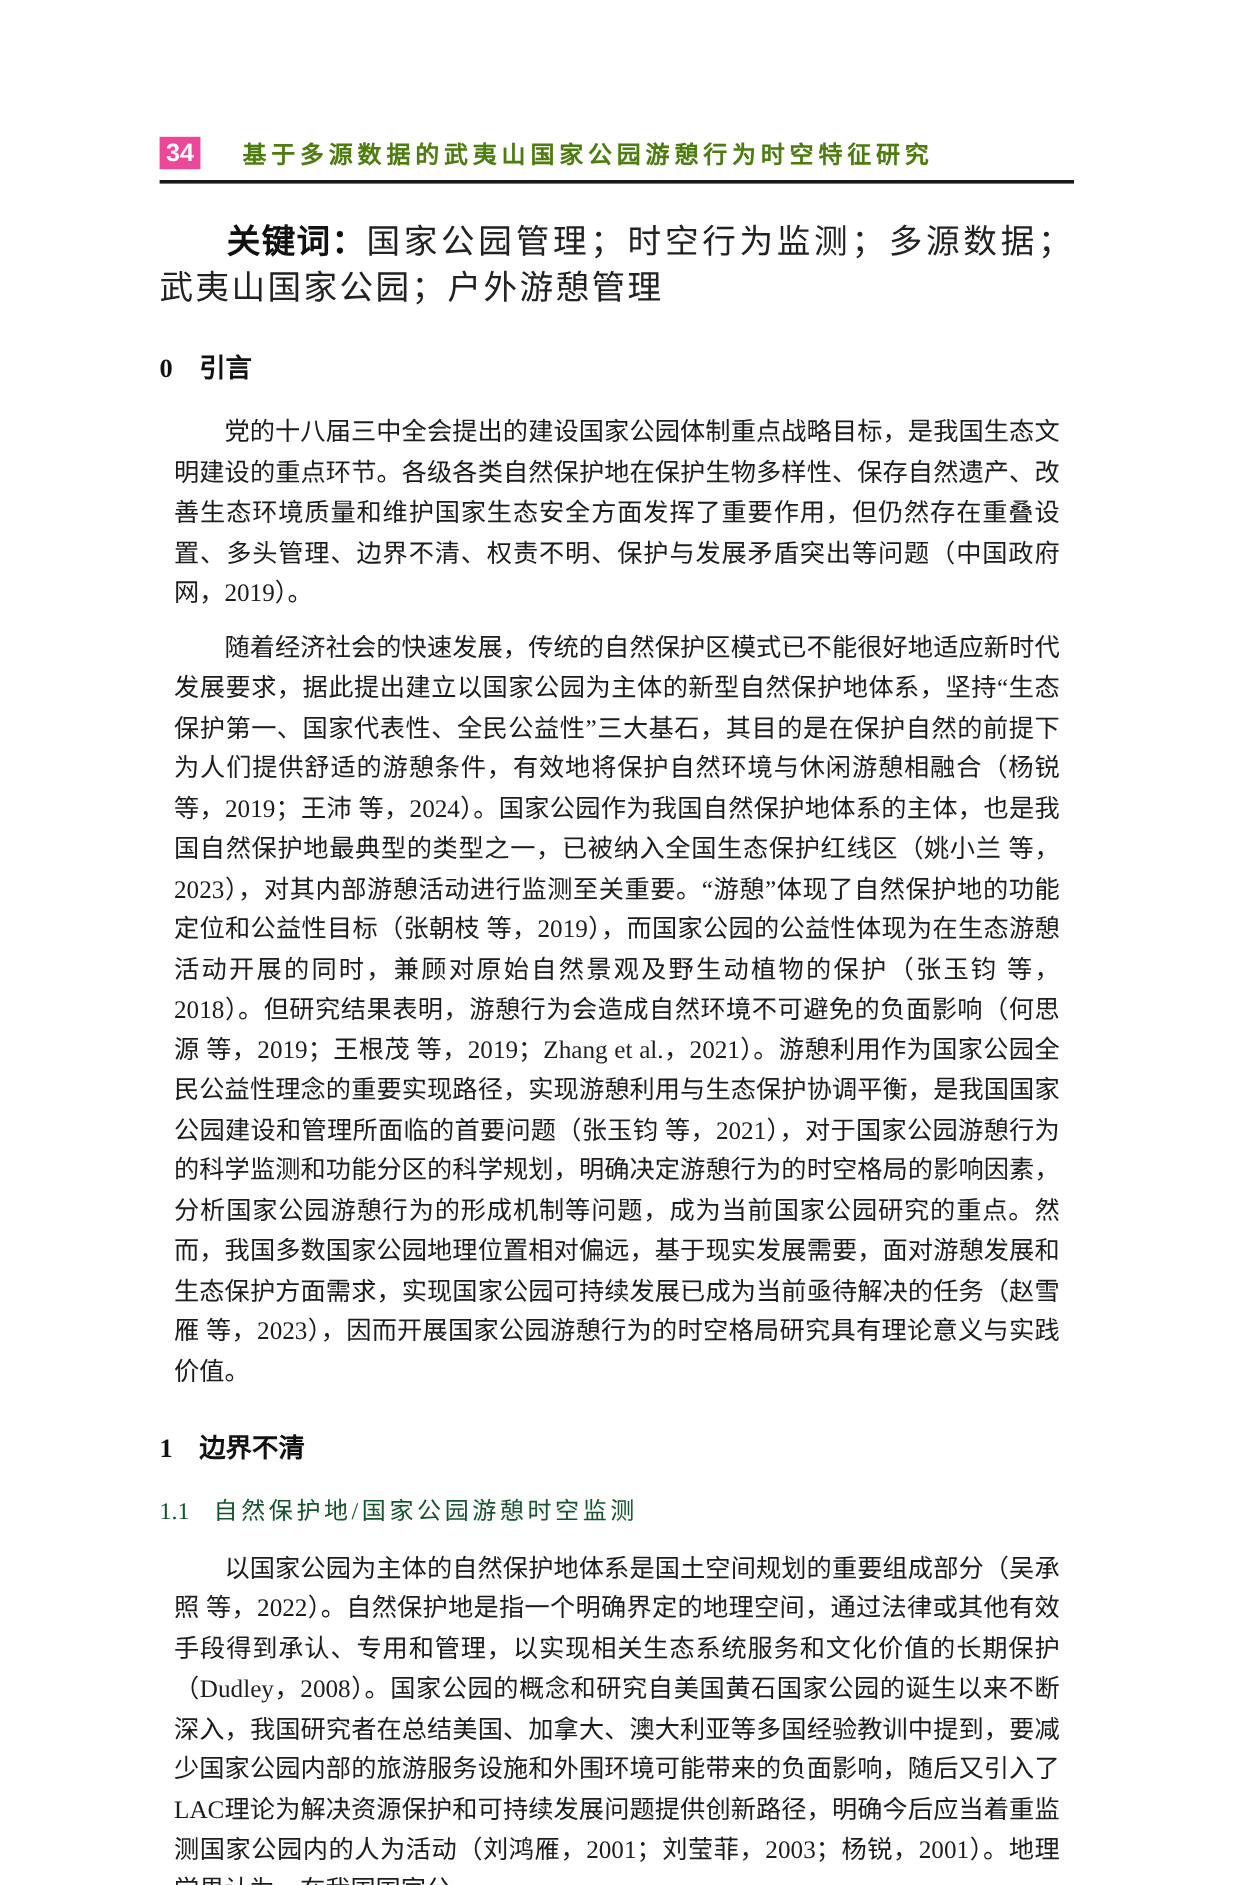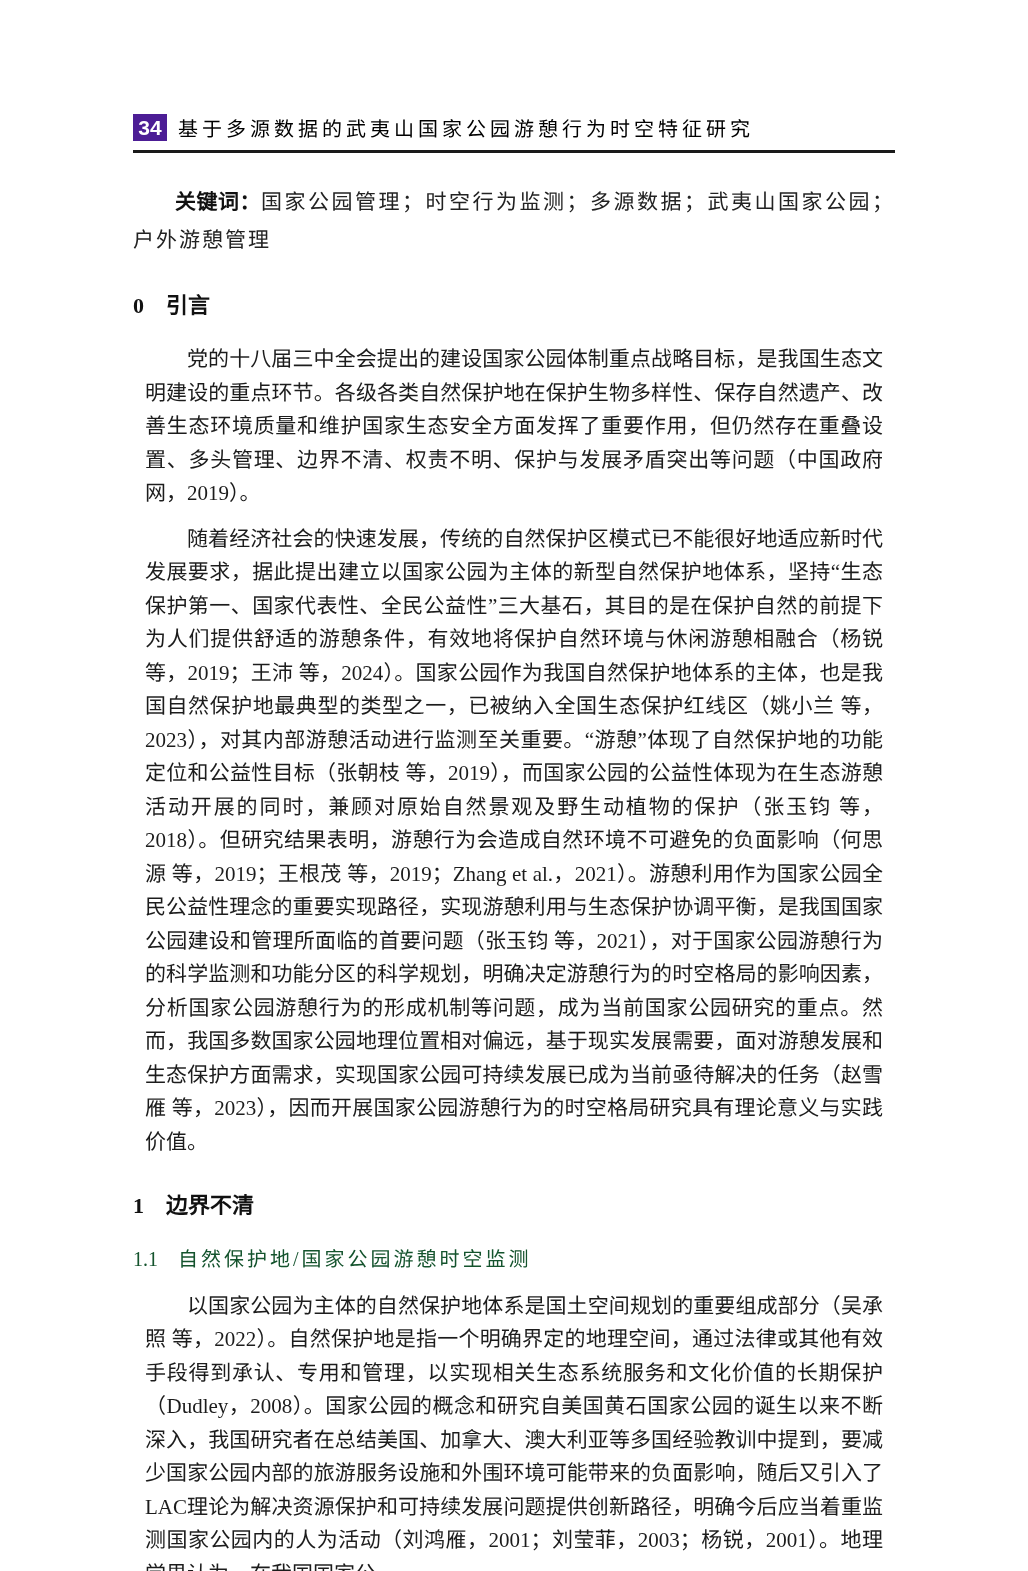--- a/index.html
+++ b/index.html
@@ -26,39 +26,40 @@
     gap: 11px;
     padding-bottom: 8px;
     border-bottom: 3px solid #1a1a1a;
   }
   .page-num-badge {
     display: inline-flex;
     align-items: center;
     justify-content: center;
     min-width: 34px;
     height: 27px;
-    background: #4c1d95;
+    background: #ec4899;
     color: #ffffff;
     font-family: "Liberation Sans", "DejaVu Sans", sans-serif;
     font-weight: bold;
     font-size: 21px;
     line-height: 1;
   }
   .running-title {
     font-size: 20px;
-    font-weight: 400;
-    color: #000000;
+    font-weight: 700;
+    color: #4d7c0f;
     letter-spacing: 4px;
     white-space: nowrap;
+    margin-left: 24px;
   }
 
   
   .keywords {
     margin: 30px 0 0 0;
-    font-size: 21px;
+    font-size: 28px;
     line-height: 38px;
     text-align: justify;
     text-indent: 2em;
   }
   .kw-label {
     font-family: "Liberation Sans", "DejaVu Sans", sans-serif;
     font-weight: bold;
     color: #111111;
   }
   .kw-text {

